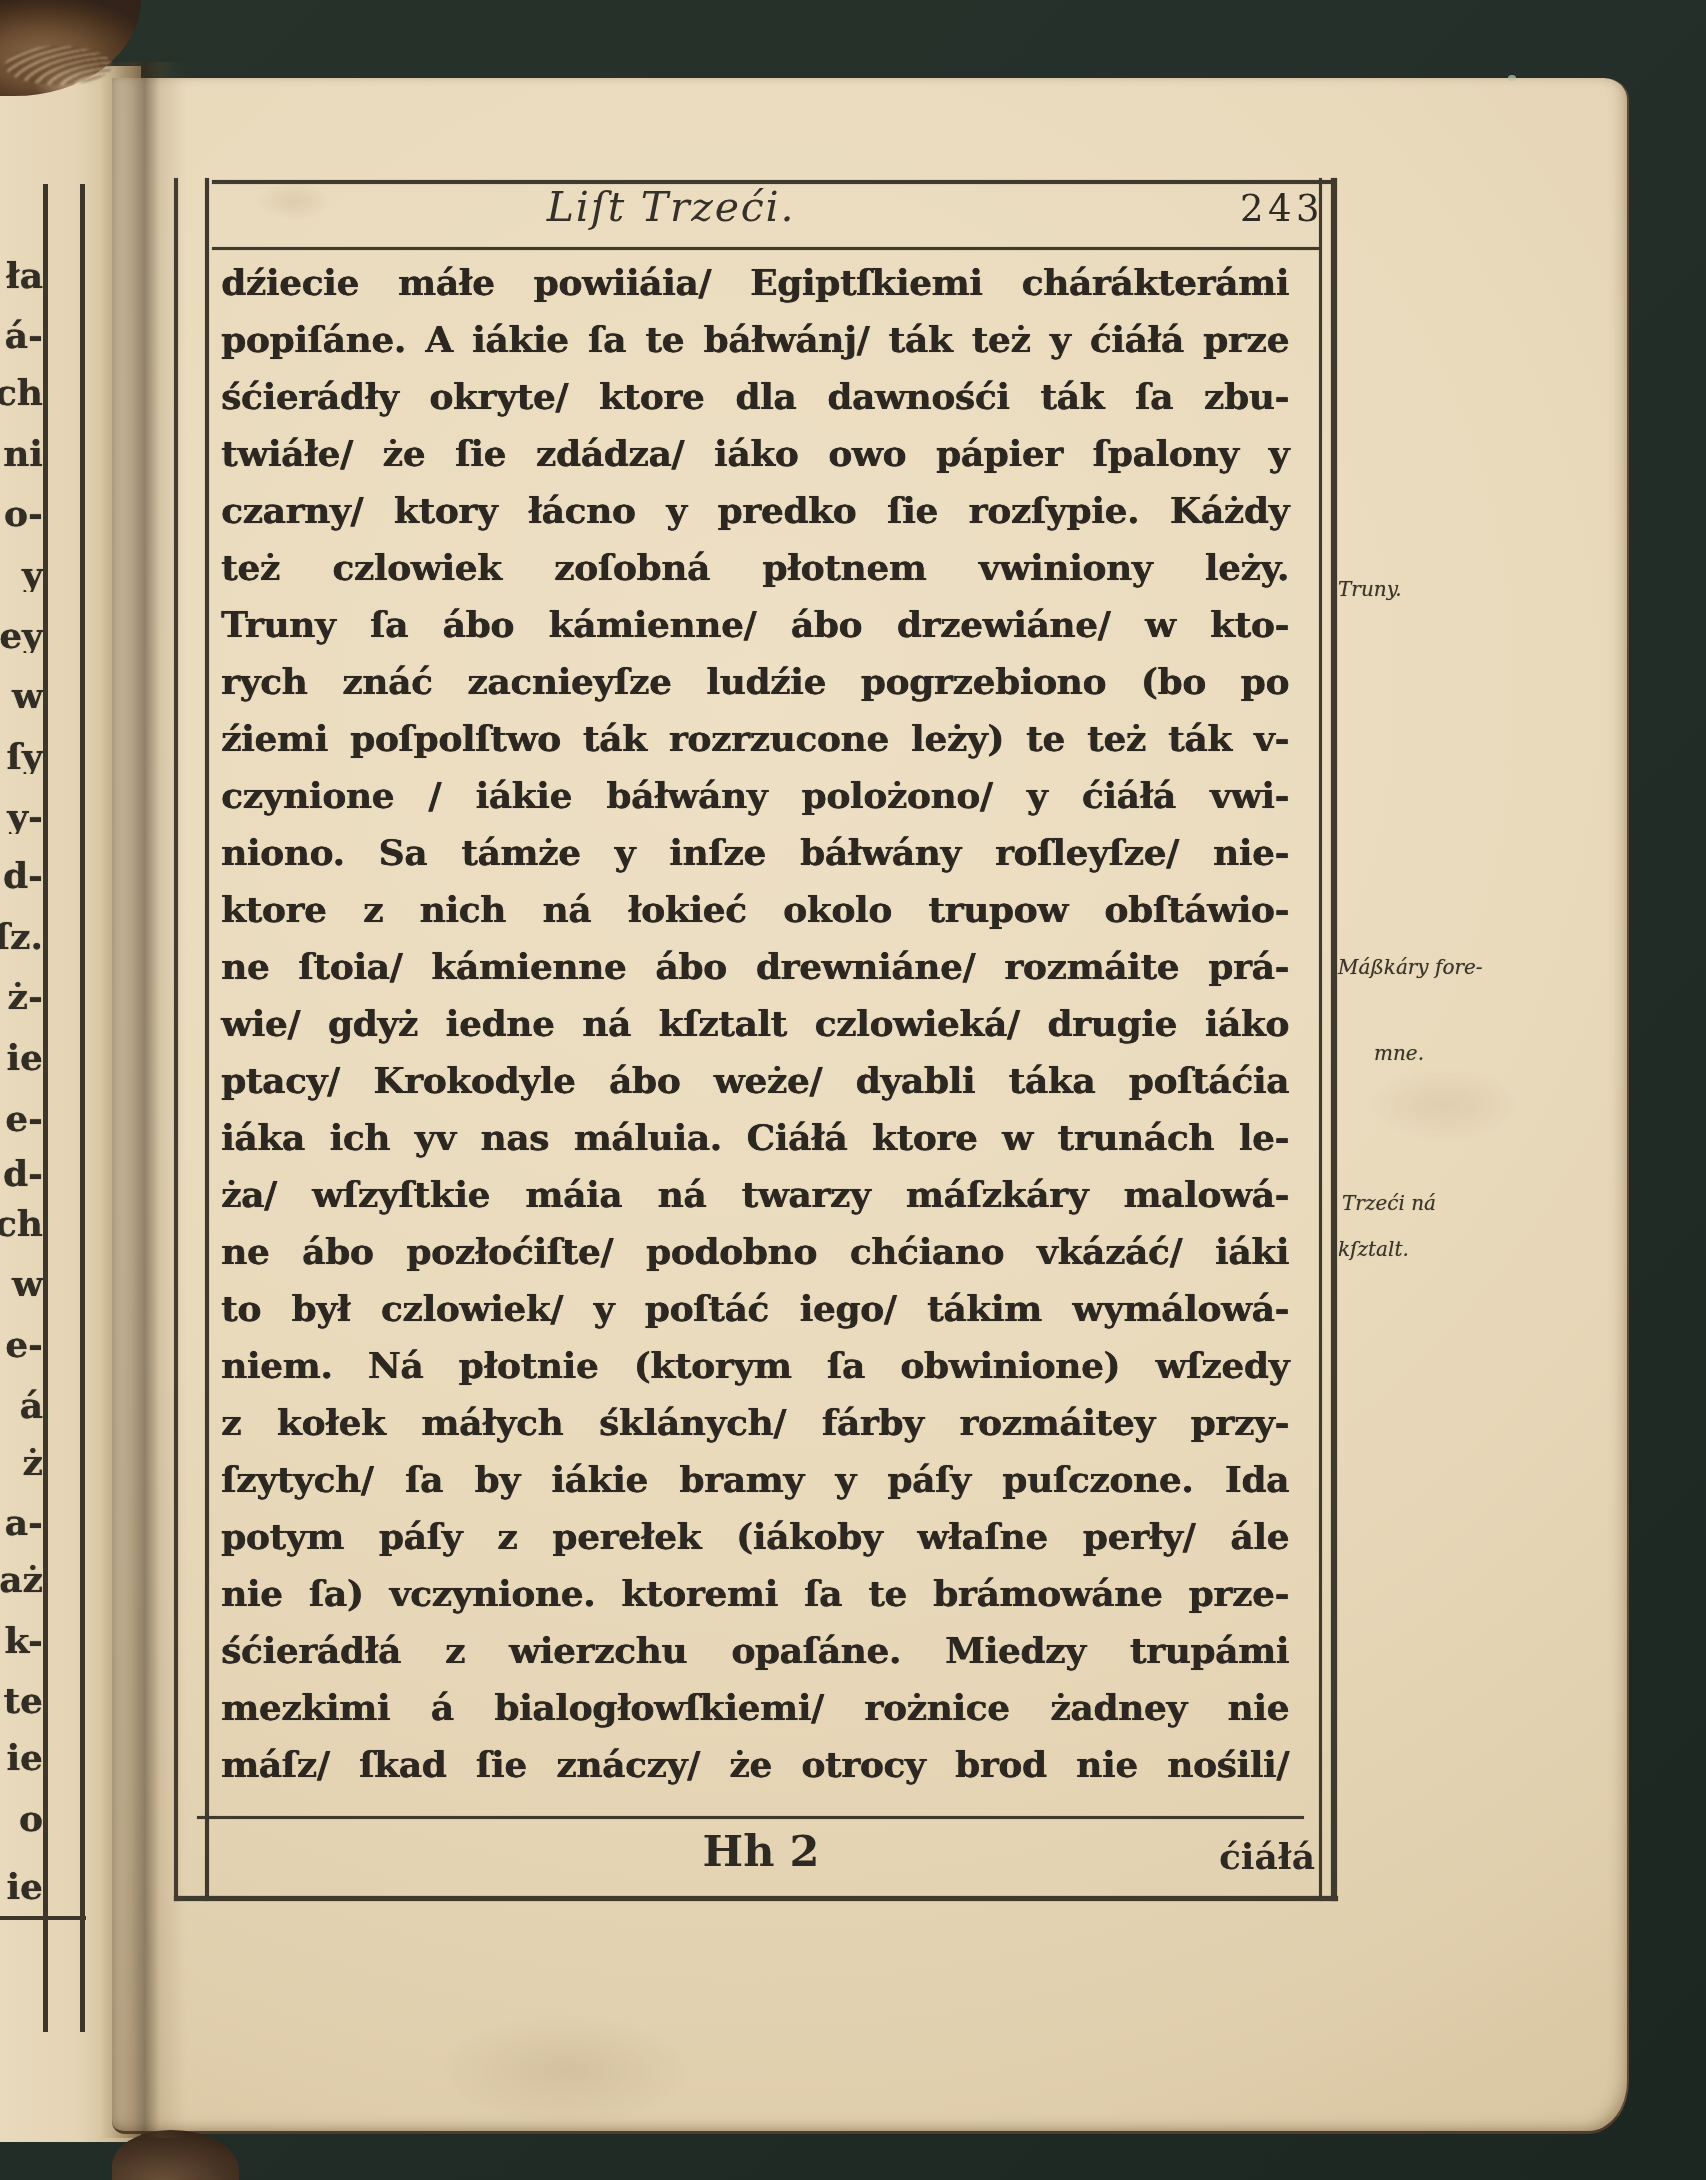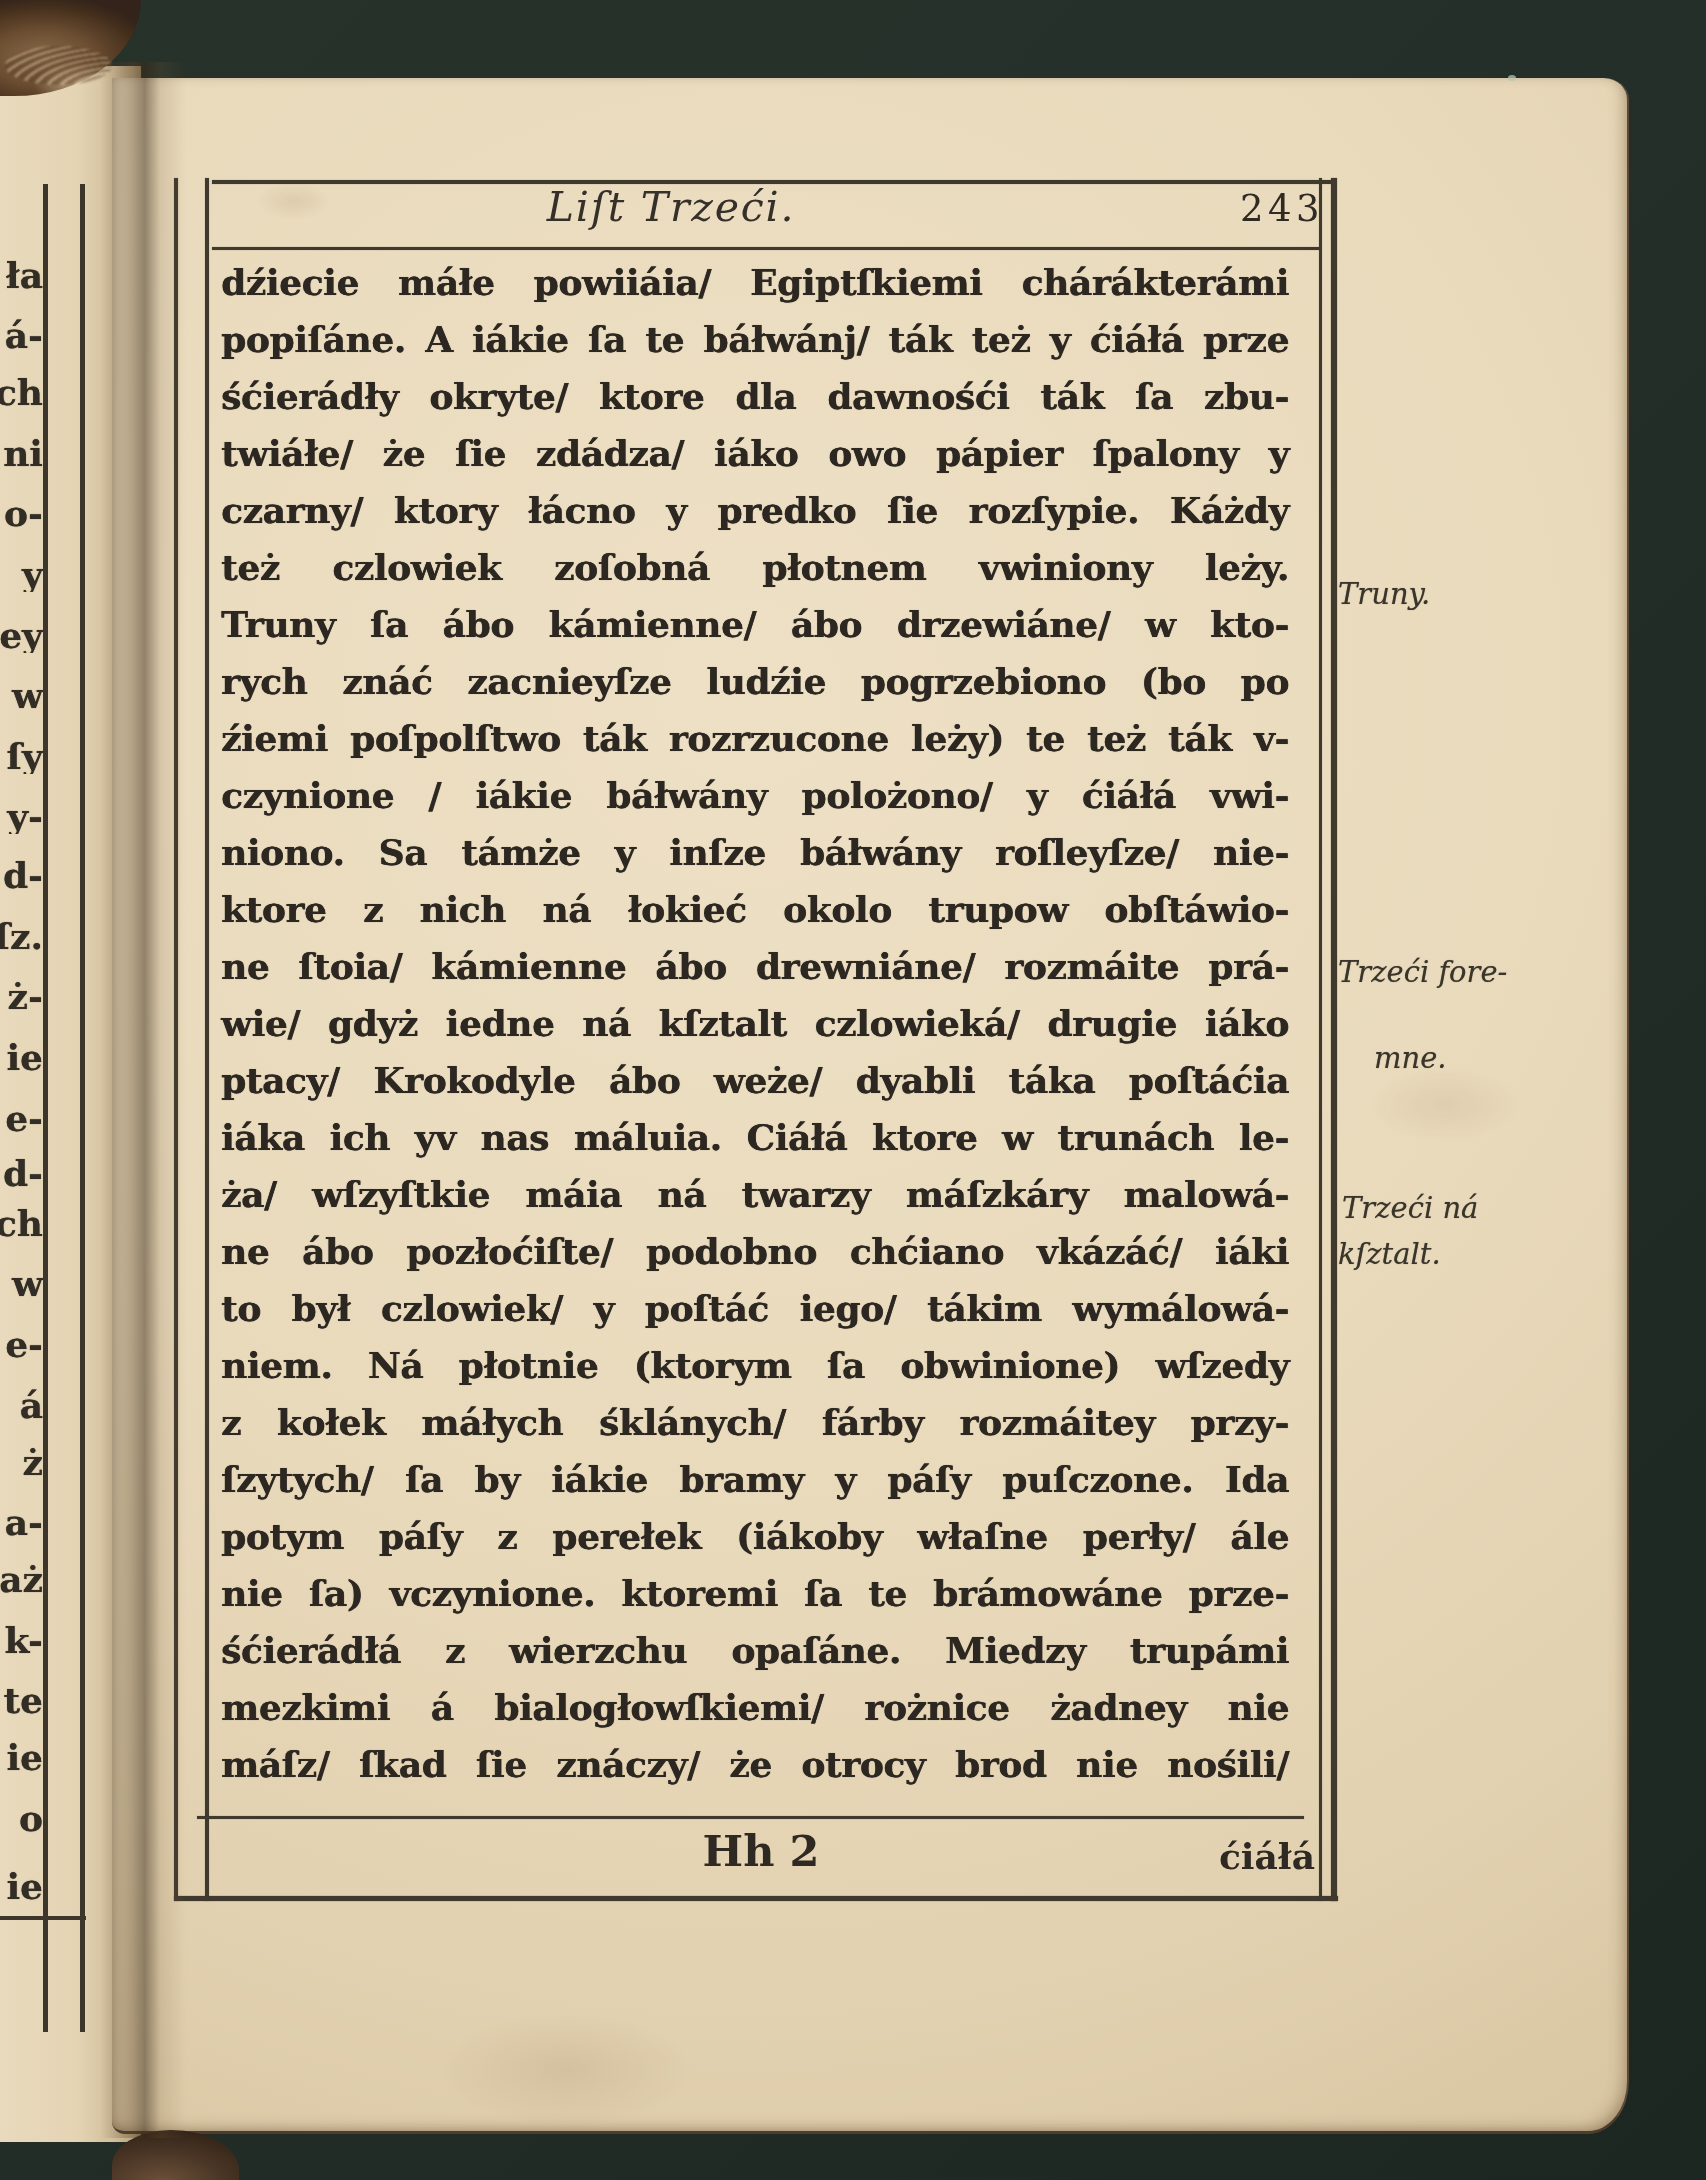--- a/index.html
+++ b/index.html
@@ -63,21 +63,21 @@
   .body-line{height:57px;line-height:57px;font-weight:700;font-size:36px;color:#2c2721;
     letter-spacing:-0.4px;text-align:justify;text-align-last:justify;white-space:nowrap;
     text-shadow:0.4px 0 0 rgba(44,39,33,.85),0 0 0.9px rgba(44,39,33,.5);}
   
   .signature{position:absolute;left:551px;top:1748px;width:196px;text-align:center;
     font-weight:700;font-size:43px;color:#2e2923;}
   .catchword{position:absolute;left:1016px;top:1757px;width:187px;text-align:right;
     font-weight:700;font-size:36px;color:#2e2923;}
   
   .notes{position:absolute;inset:0;z-index:5;pointer-events:none;}
-  .margin-note{position:absolute;font-style:italic;font-size:29px;color:#3a352b;
+  .margin-note{position:absolute;font-style:italic;font-size:20px;color:#3a352b;
     white-space:nowrap;text-shadow:0 0 0.9px rgba(58,53,43,.6);}
   
   .ghost{position:absolute;filter:blur(1.8px);opacity:.55;pointer-events:none;}
   .ghost.g1{left:1390px;top:606px;width:156px;height:27px;
     background:repeating-linear-gradient(90deg,rgba(72,80,98,.4) 0 14.3px,rgba(72,80,98,0) 14.3px 23px);}
   .ghost.g2{left:1341px;top:1549px;width:169px;height:66px;
     background:
       repeating-linear-gradient(90deg,rgba(70,78,96,.35) 0 12.5px,rgba(70,78,96,0) 12.5px 21.4px);
     -webkit-mask:linear-gradient(#000 0 23px,transparent 23px 37px,#000 37px 61px,transparent 61px);
             mask:linear-gradient(#000 0 23px,transparent 23px 37px,#000 37px 61px,transparent 61px);}
@@ -181,21 +181,21 @@
         <div class="body-line">máſz/ ſkad ſie znáczy/ że otrocy brod nie nośili/</div>
       </div>
 
     <div class="signature">Hh 2</div>
     <div class="catchword">ćiáłá</div>
   </div>
 
   <div class="notes">
 
   <span class="margin-note" style="top: 577px; left: 1338px;">Truny.</span>
-      <span class="margin-note" style="top: 955px; left: 1338px;">Trzeći fore-</span>
+      <span class="margin-note" style="top: 955px; left: 1338px;">Máßkáry fore-</span>
       <span class="margin-note" style="top: 1000px; left: 1374px; margin-top: 41px;">mne.</span>
       <span class="margin-note" style="top: 1191px; left: 1342px;">Trzeći ná</span>
       <span class="margin-note" style="top: 1237px; left: 1338px;">kſztalt.</span>
     </div>
 
   <div class="ghost g1"></div>
   <div class="ghost g2"></div>
   <div class="ghost g3"></div>
 
   <div class="gutter"></div>

